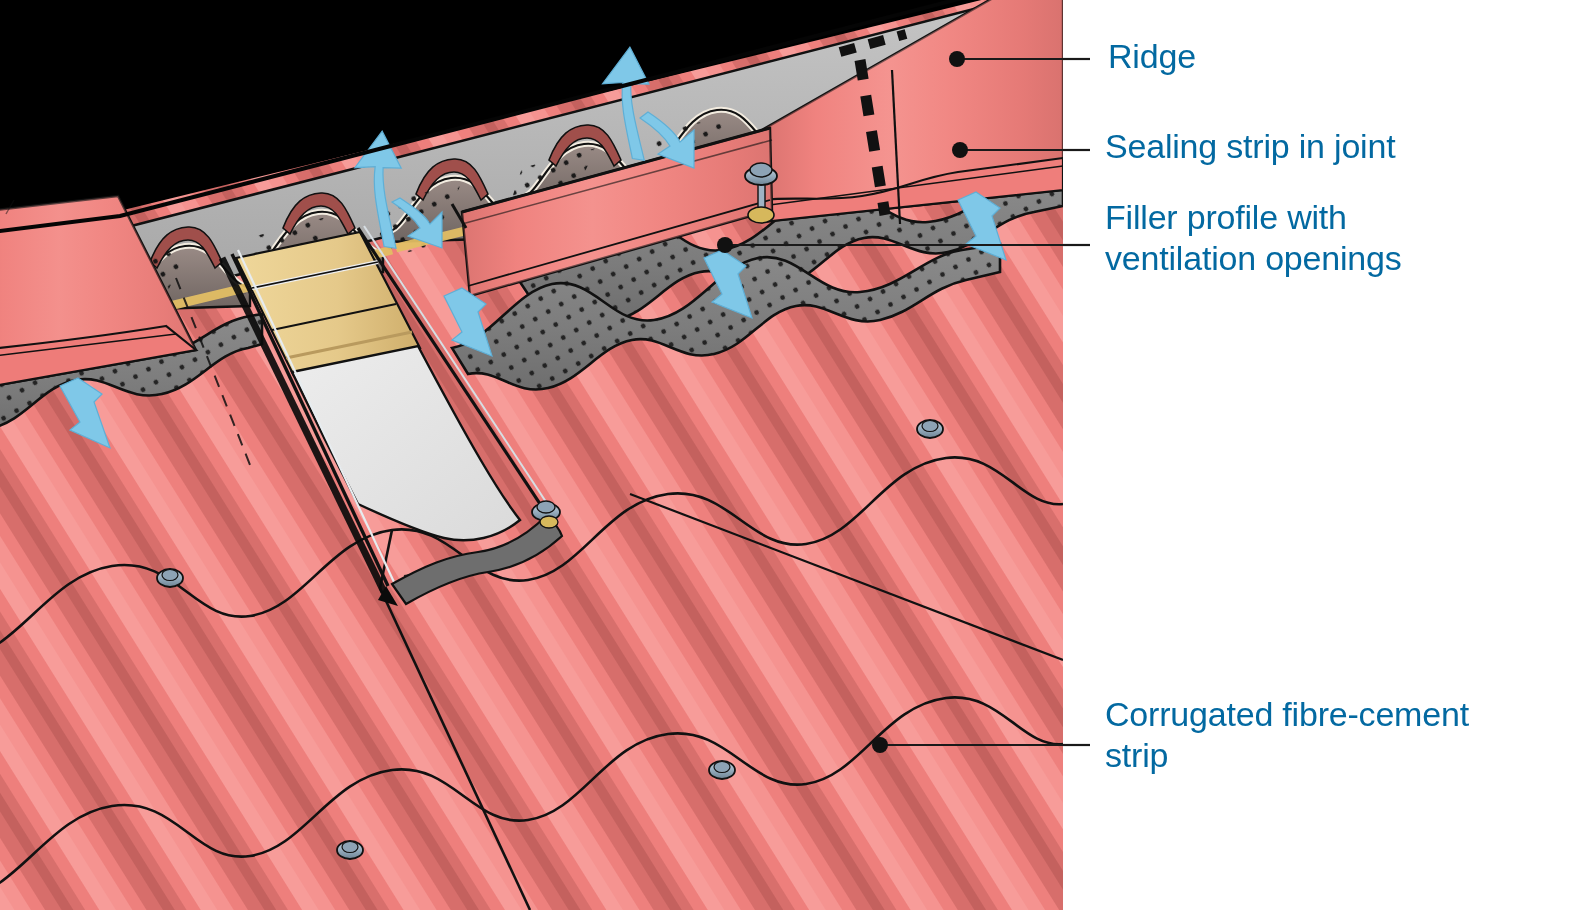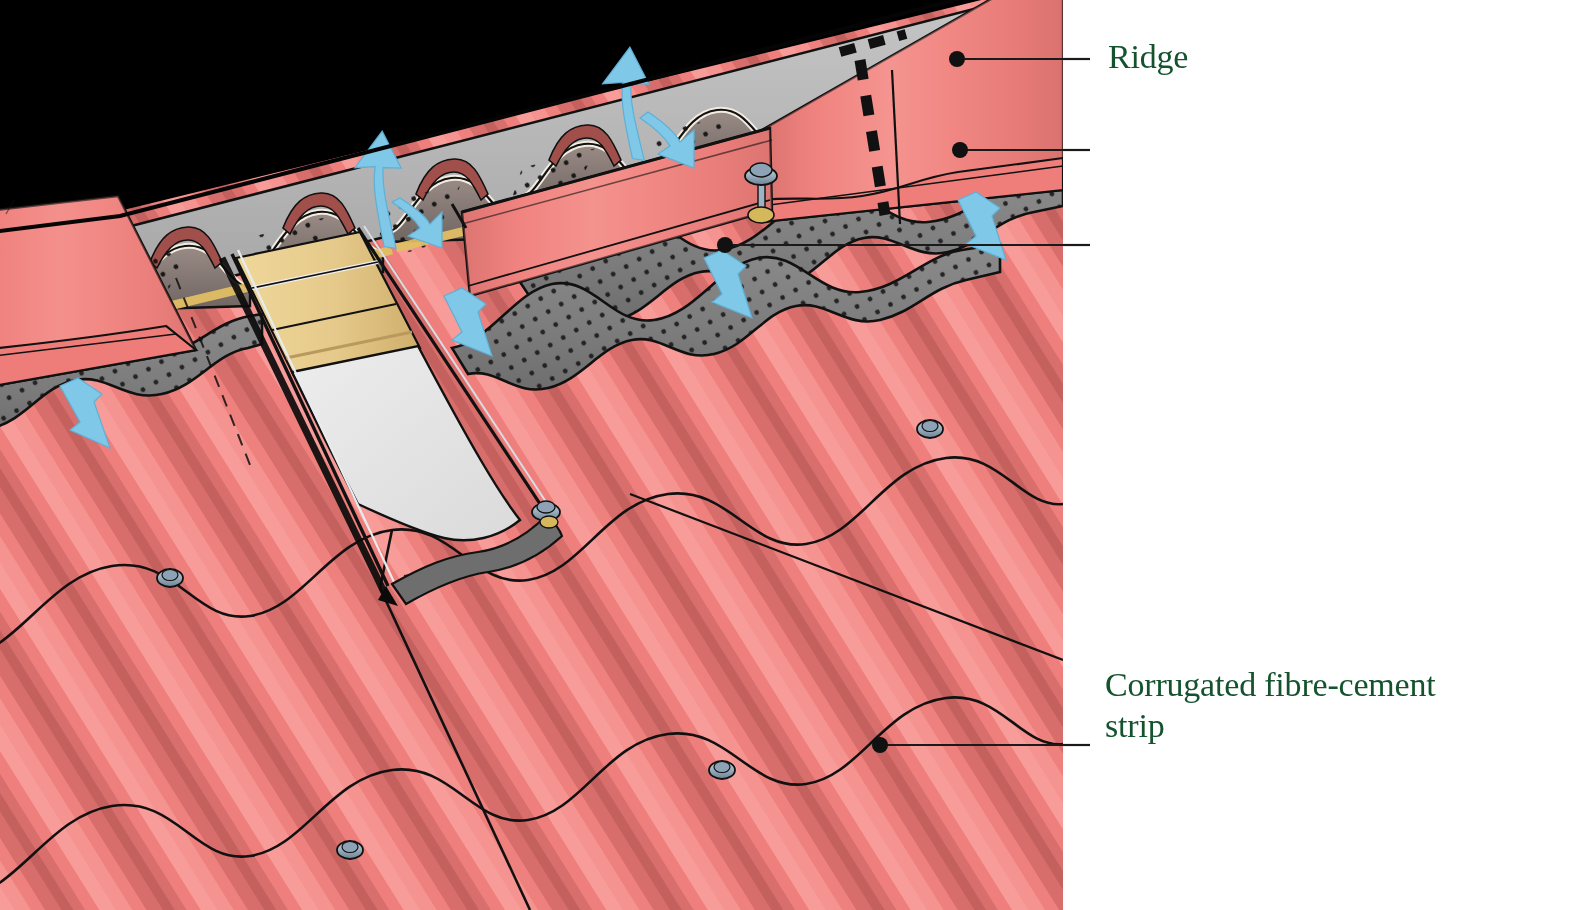--- a/index.html
+++ b/index.html
@@ -1,31 +1,31 @@
 <!DOCTYPE html>
 <html><head>
 <meta charset="utf-8">
 <style>
   html,body{margin:0;padding:0;background:#fff;}
   body{width:1585px;height:910px;overflow:hidden;font-family:"Liberation Sans",sans-serif;}
   #stage{position:relative;width:1585px;height:910px;background:#ffffff;}
   #illus{position:absolute;left:0;top:0;width:1585px;height:910px;}
   .label{
     position:absolute;
-    font-family:Liberation Serif, serif;
+    font-family:Liberation Sans, sans-serif;
     font-size:34px;
     line-height:41px;
-    color:#14532d;
+    color:#0369a1;
     white-space:pre-line;
     letter-spacing:-0.2px;
   }
   #lbl-ridge{left:1108px;top:36px;}
   #lbl-seal{left:1105px;top:126px;}
   #lbl-filler{left:1105px;top:197px;}
-  #lbl-corr{left:1105px;top:664px;}
+  #lbl-corr{left:1105px;top:694px;}
 </style>
 </head>
 <body>
 
 <div id="stage">
 
   <svg id="illus" viewBox="0 0 1585 910" xmlns="http://www.w3.org/2000/svg">
     <defs>
 
       <linearGradient id="corrGrad" x1="0" y1="0" x2="1" y2="0">
@@ -398,17 +398,19 @@
     <g stroke="#1a1a1a" stroke-width="2.2">
       <line x1="1063" y1="59" x2="1090" y2="59"></line>
       <line x1="1063" y1="150" x2="1090" y2="150"></line>
       <line x1="1063" y1="245" x2="1090" y2="245"></line>
       <line x1="1063" y1="745" x2="1090" y2="745"></line>
     </g>
   </svg>
 
   <div id="lbl-ridge" class="label">Ridge</div>
 
-
+  <div id="lbl-seal" class="label">Sealing strip in joint</div>
+
+  <div id="lbl-filler" class="label"><span>Filler profile with</span><br><span>ventilation openings</span></div>
 
   <div id="lbl-corr" class="label"><span>Corrugated fibre-cement</span><br><span>strip</span></div>
 
 </div>
 
 </body></html>

